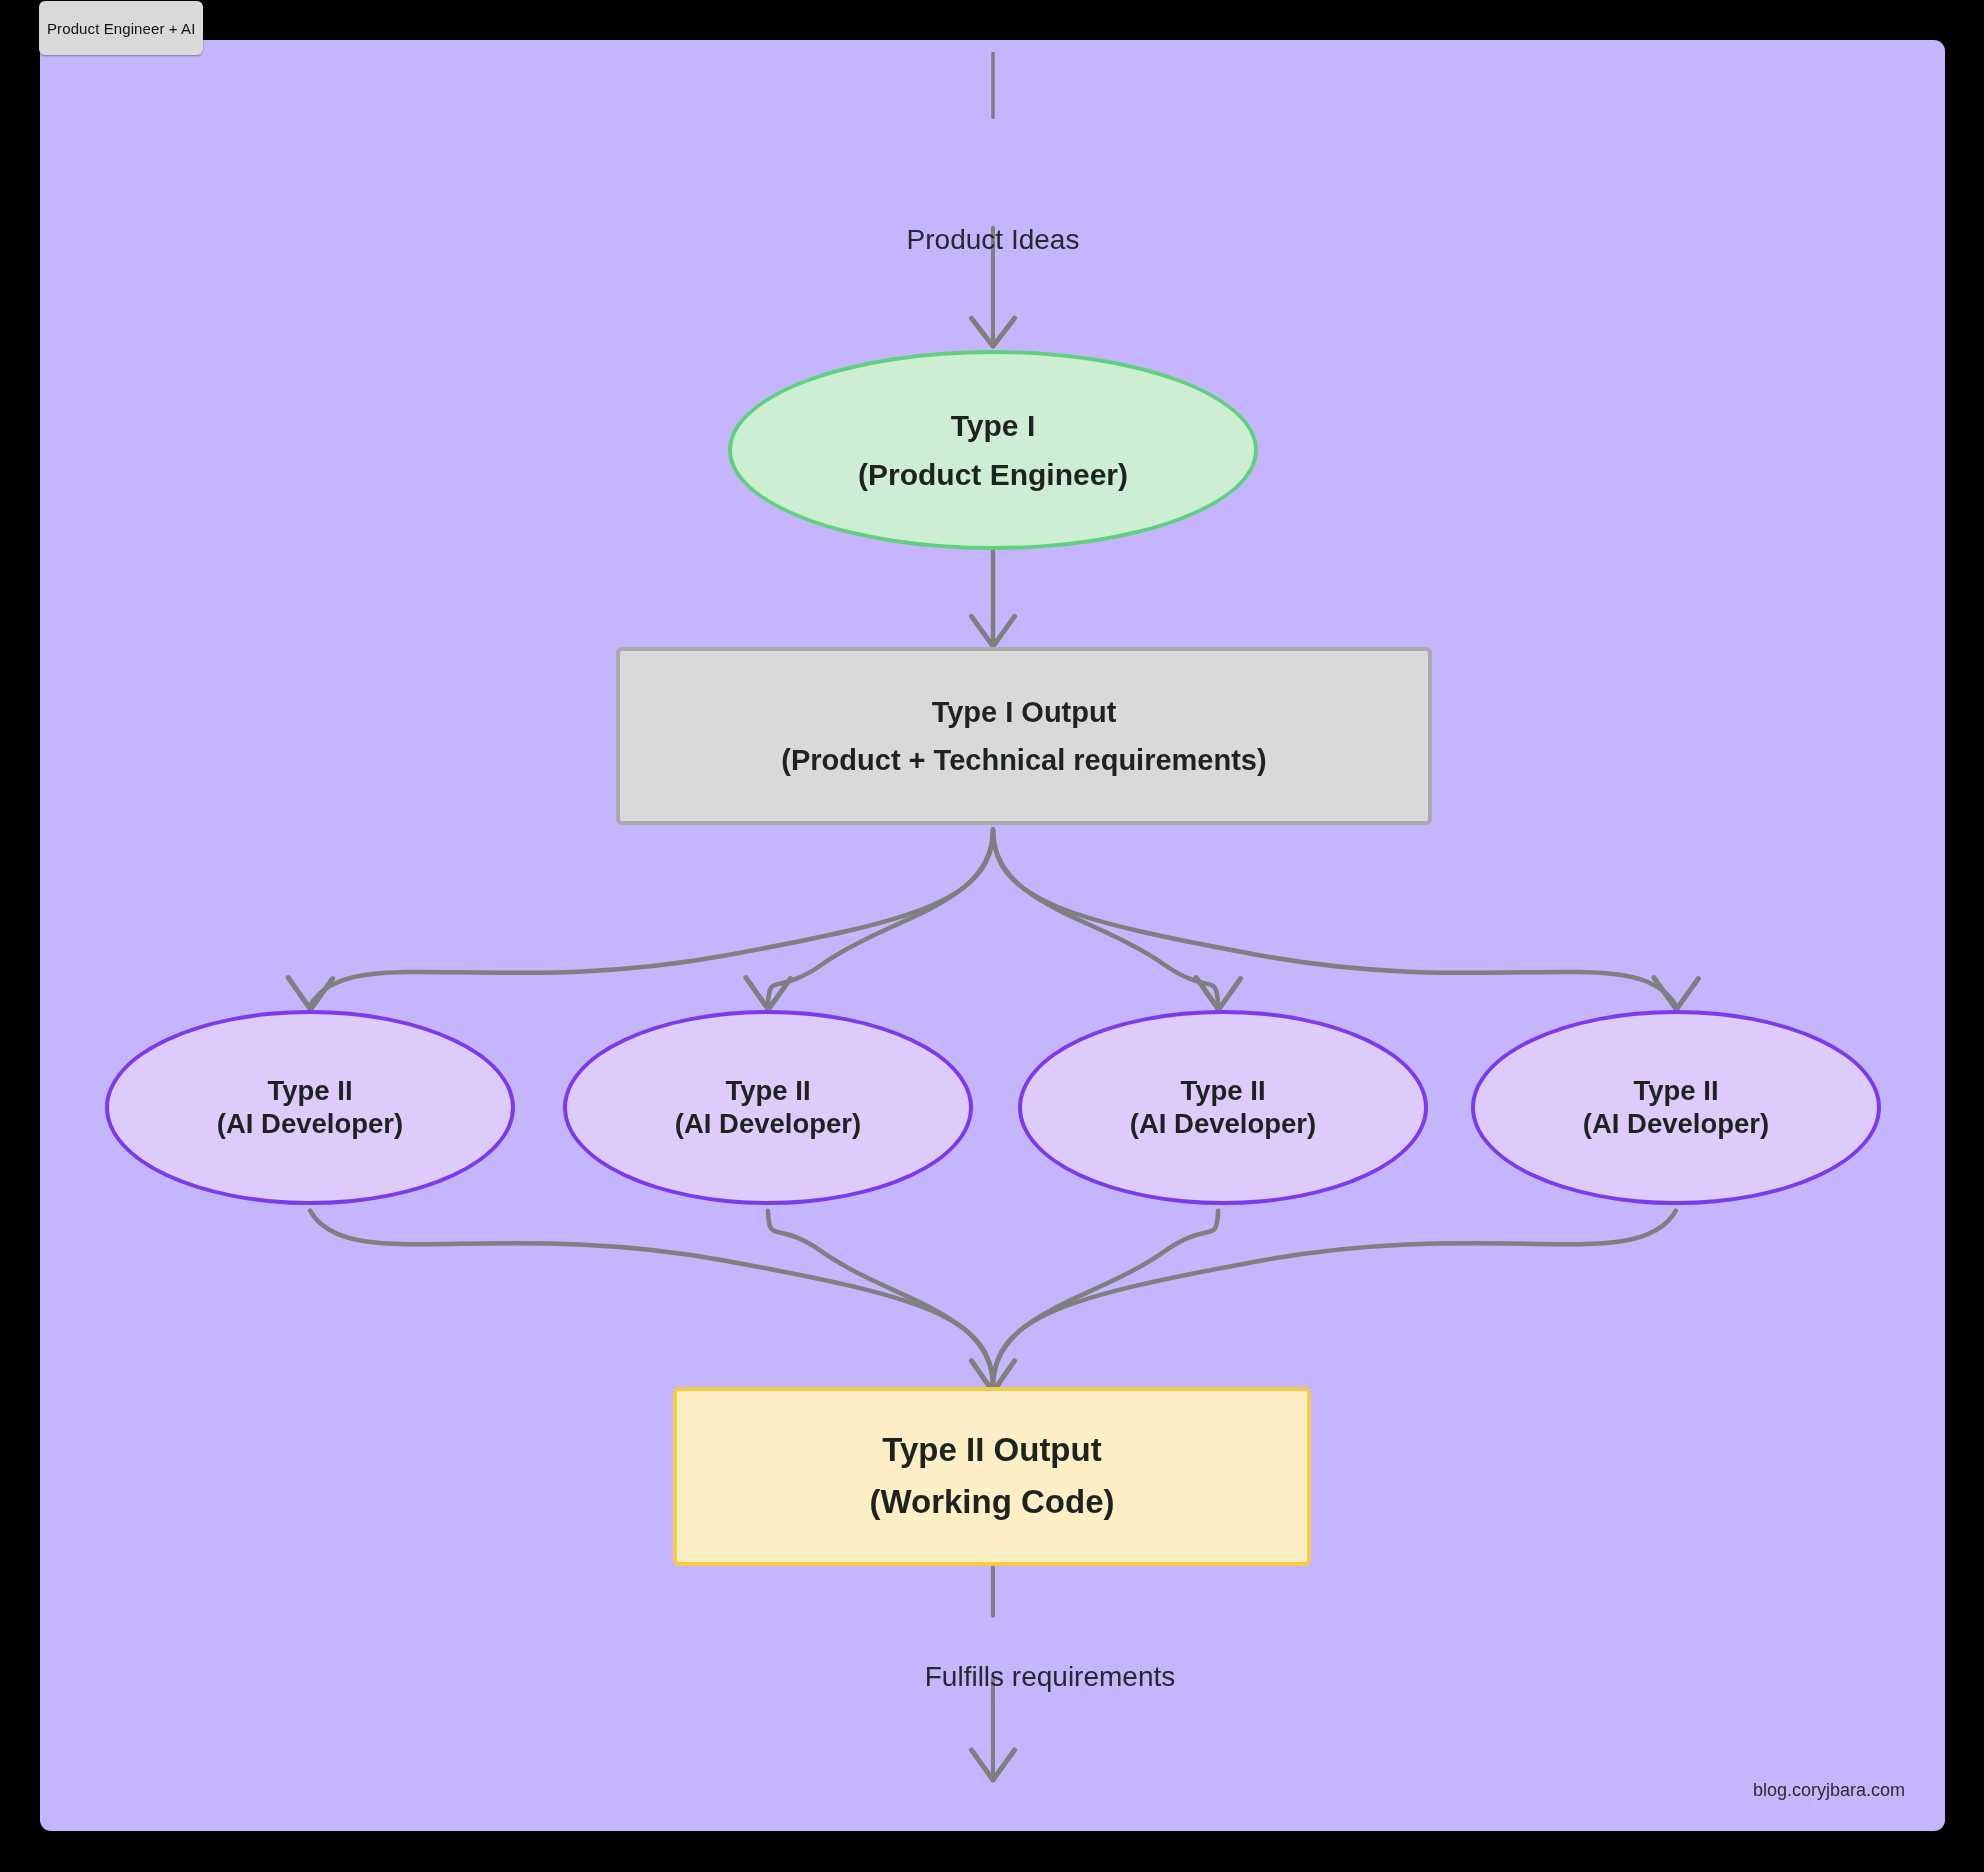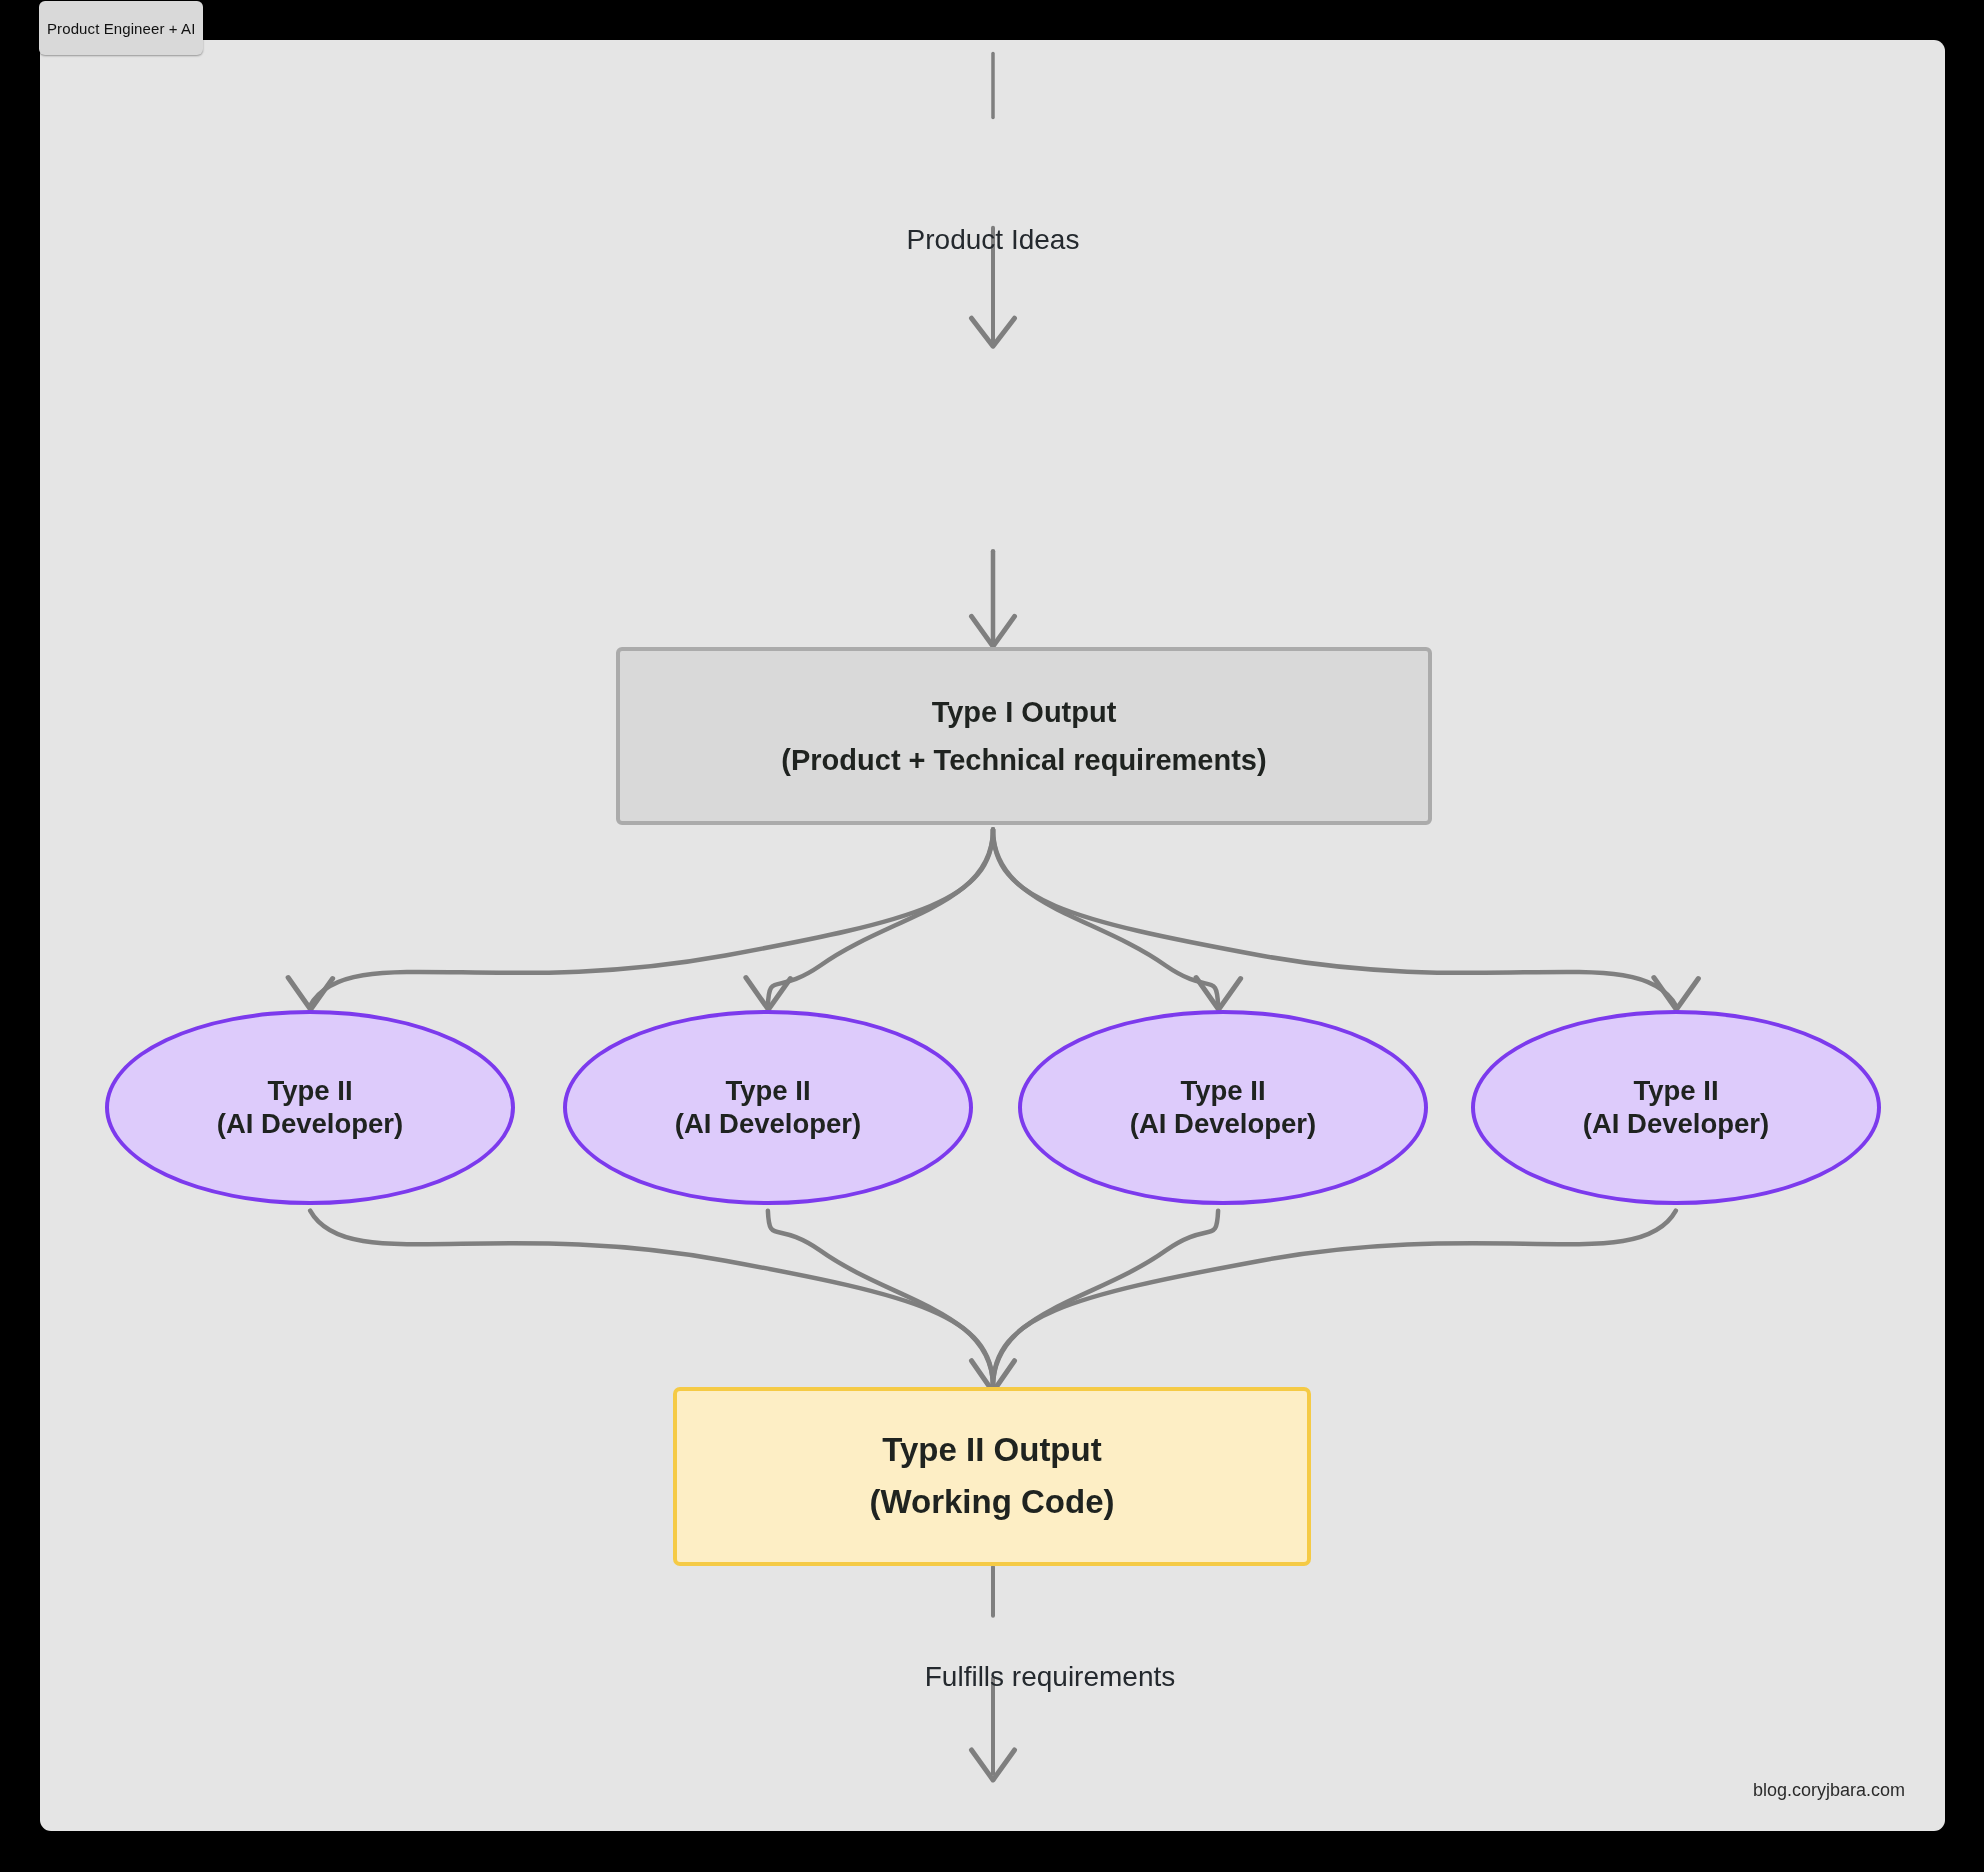--- a/index.html
+++ b/index.html
@@ -45,21 +45,21 @@
     letter-spacing: 0.1px;
     white-space: nowrap;
   }
 
   #diagram-panel {
     position: absolute;
     left: 40px;
     top: 40px;
     width: 1905px;
     height: 1791px;
-    background: #e5e5e5;
+    background: #c4b5fd;
     border-radius: 11px;
     box-shadow: 0 3px 9px rgba(0,0,0,.45);
     overflow: hidden;
   }
 
   
   #edge-layer {
     position: absolute;
     left: 0; top: 0;
     width: 1905px;
@@ -230,20 +230,24 @@
           <path d="M 1905 3275 L 1905 3465" stroke-width="8"></path>
           <path d="M 1862 3418 L 1905 3478 L 1948 3418" stroke-width="10"></path>
         </g>
       </g>
     </svg>
 
     <div class="edge-label" id="edge-label-product-ideas">Product Ideas</div>
 
     <div class="edge-label" id="edge-label-fulfills">Fulfills requirements</div>
 
+    <div class="node ellipse-node" id="node-type1">
+      <span class="node-line">Type I</span>
+      <span class="node-line sub">(Product Engineer)</span>
+    </div>
 
     <div class="node" id="node-type1-output">
       <span class="node-line">Type I Output</span>
       <span class="node-line sub">(Product + Technical requirements)</span>
     </div>
 
     <div class="node ellipse-node node-type2" id="node-type2-0">
       <span class="node-line">Type II</span>
       <span class="node-line sub">(AI Developer)</span>
     </div>

